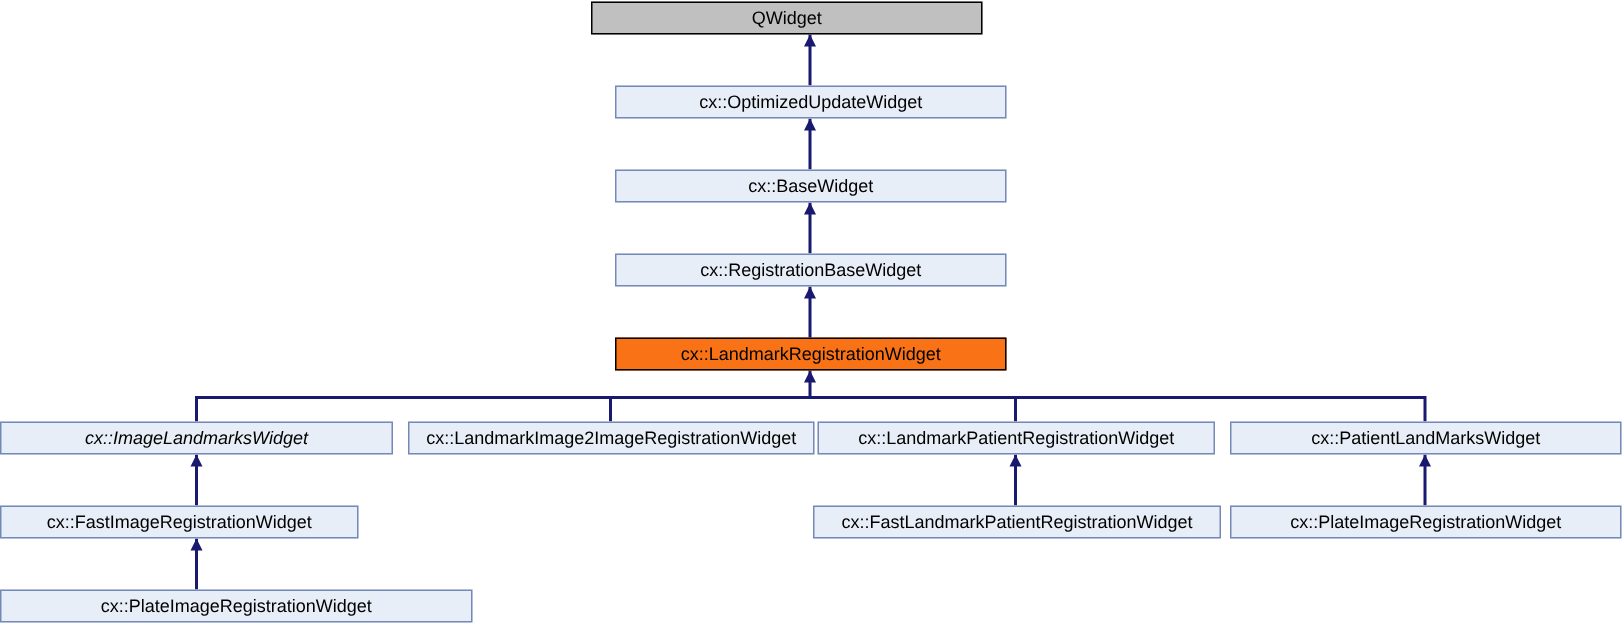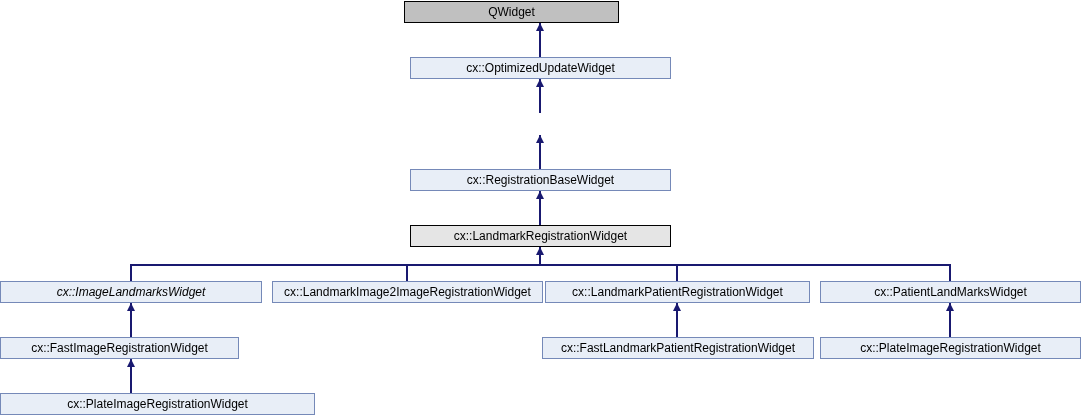--- a/index.html
+++ b/index.html
@@ -26,21 +26,21 @@
     justify-content:center;
     font-size:12px;
     line-height:1;
     color:#000;
     background:var(--fill);
     border:1px solid var(--border);
     white-space:nowrap;
     z-index:2;
   }
   .node.external{background:var(--gray);border-color:#000;}
-  .node.current{background:#e5e5e5;border-color:#000;}
+  .node.current{background:#f97316;border-color:#000;}
   .node.link{cursor:pointer;}
   .edge{position:absolute;background:var(--edge);z-index:1;}
   .arrowhead{
     position:absolute;
     width:0;height:0;
     border-left:4px solid transparent;
     border-right:4px solid transparent;
     border-bottom:8px solid var(--edge);
     z-index:1;
   }
@@ -68,22 +68,23 @@
       <div class="arrowhead" style="left: 127px; top: 303px;"></div>
       <div class="edge" style="left: 130px; top: 303px; width: 2px; height: 34px;"></div>
       <div class="arrowhead" style="left: 127px; top: 359px;"></div>
       <div class="edge" style="left: 130px; top: 359px; width: 2px; height: 34px;"></div>
       <div class="arrowhead" style="left: 673px; top: 303px;"></div>
       <div class="edge" style="left: 676px; top: 303px; width: 2px; height: 34px;"></div>
       <div class="arrowhead" style="left: 946px; top: 303px;"></div>
       <div class="edge" style="left: 949px; top: 303px; width: 2px; height: 34px;"></div>
     </div>
 
-  <div class="node external" style="left: 404px; top: 1px; width: 215px; height: 22px;">QWidget</div>
+  <div class="node external" style="left: 394px; top: 1px; width: 261px; height: 22px;">QWidget</div>
   <div class="node link" style="left: 410px; top: 57px; width: 261px; height: 22px;">cx::OptimizedUpdateWidget</div>
+  <div class="node link" style="left: 410px; top: 113px; width: 261px; height: 22px;">cx::BaseWidget</div>
   <div class="node link" style="left: 410px; top: 169px; width: 261px; height: 22px;">cx::RegistrationBaseWidget</div>
   <div class="node current" style="left: 410px; top: 225px; width: 261px; height: 22px;">cx::LandmarkRegistrationWidget</div>
   <div class="node link" style="left: 0px; top: 281px; width: 262px; height: 22px; font-style: italic;">cx::ImageLandmarksWidget</div>
   <div class="node link" style="left: 272px; top: 281px; width: 271px; height: 22px;">cx::LandmarkImage2ImageRegistrationWidget</div>
   <div class="node link" style="left: 820px; top: 281px; width: 261px; height: 22px;">cx::PatientLandMarksWidget</div>
   <div class="node link" style="left: 545px; top: 281px; width: 265px; height: 22px;">cx::LandmarkPatientRegistrationWidget</div>
   <div class="node link" style="left: 0px; top: 337px; width: 239px; height: 22px;">cx::FastImageRegistrationWidget</div>
   <div class="node link" style="left: 542px; top: 337px; width: 272px; height: 22px;">cx::FastLandmarkPatientRegistrationWidget</div>
   <div class="node link" style="left: 820px; top: 337px; width: 261px; height: 22px;">cx::PlateImageRegistrationWidget</div>
   <div class="node link" style="left: 0px; top: 393px; width: 315px; height: 22px;">cx::PlateImageRegistrationWidget</div>

